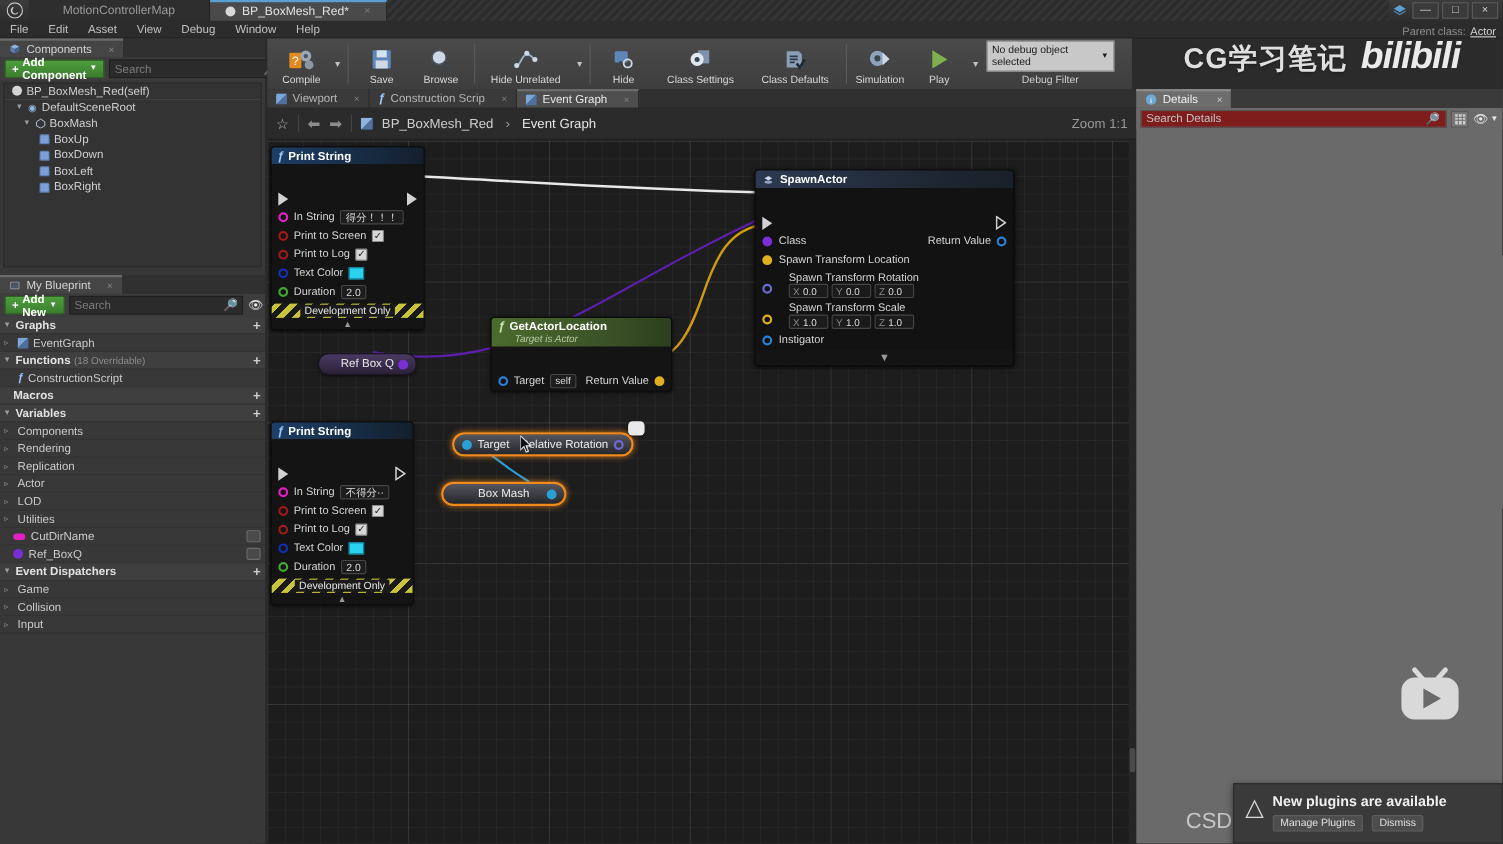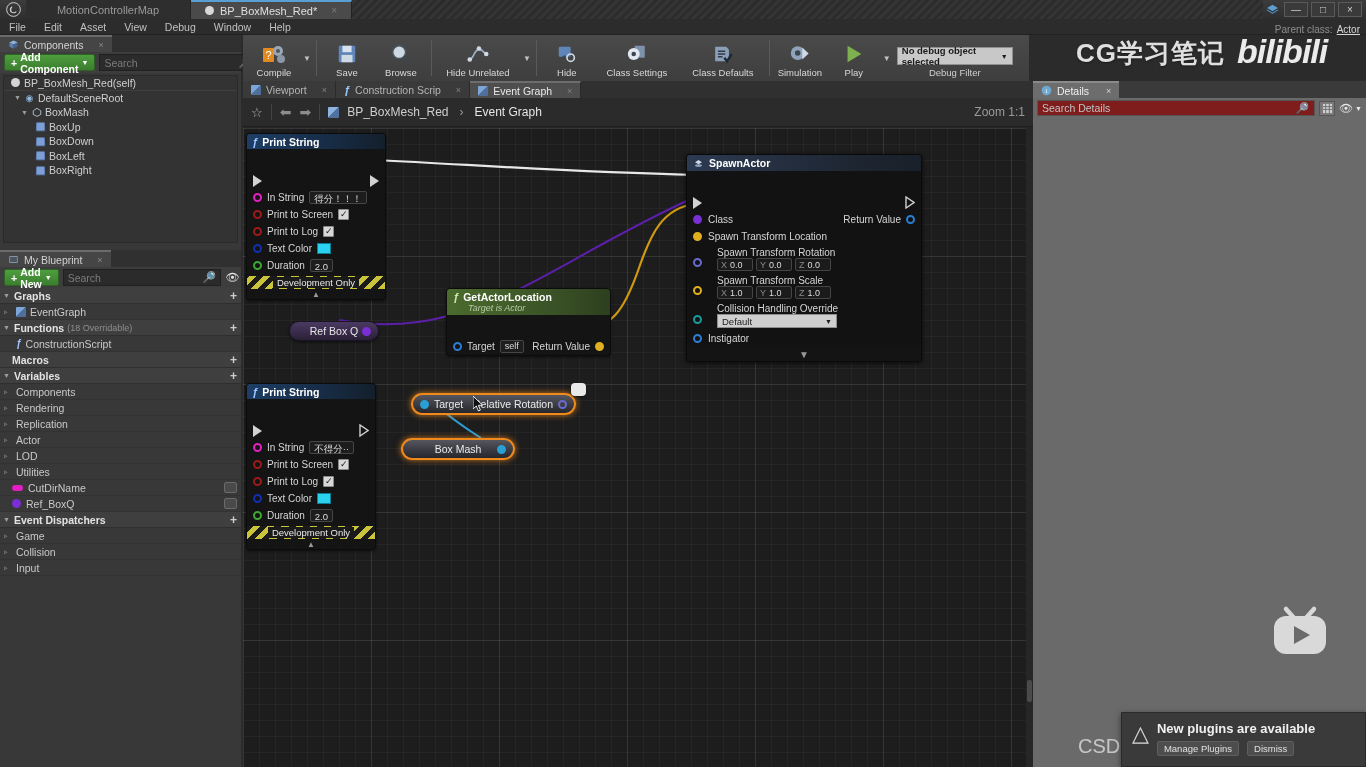--- a/index.html
+++ b/index.html
@@ -162,23 +162,23 @@
   }
   .tb-item.wide { width: 86px; }
   .tb-icon { height: 26px; display: flex; align-items: center; justify-content: center; font-size: 20px; }
   .tb-sep { width: 1px; background: #5a5a5a; margin: 5px 3px; }
   .tb-caret { display:flex; align-items:center; color:#c0c0c0; font-size:8px; padding:0 2px;}
   .debug-filter {
     display: flex; flex-direction: column; align-items: center; justify-content: flex-end;
     padding-bottom: 3px; margin-left: 4px;
   }
   .debug-combo {
-    width: 116px; height: 18px; background: #c8c8c8; color: #1a1a1a;
+    width: 116px; height: 28px; background: #c8c8c8; color: #1a1a1a;
     border: 1px solid #909090; font-size: 9.5px; display: flex;
-    align-items: center; justify-content: space-between; padding: 0 4px; margin-bottom: 2px; font-weight: bold;
+    align-items: center; justify-content: space-between; padding: 0 4px; margin-bottom: 2px;
   }
   .debug-lbl { font-size: 9.5px; color: #d0d0d0; }
 
   
   .graph-tabs {
     position: absolute; left: 243px; top: 81px; width: 1120px; height: 17px;
     background: #303030; display: flex; align-items: flex-end;
   }
   .gtab {
     height: 17px; display: flex; align-items: center; gap: 5px; padding: 0 8px;
@@ -930,30 +930,20 @@
               <span class="vecfield">
                   <span class="ax">Y</span>
                   <span>1.0</span>
                 </span>
               <span class="vecfield">
                   <span class="ax">Z</span>
                   <span>1.0</span>
                 </span>
             </div>
           </div>
-          <div style="position:relative">
-            <span class="pin hollow" style="color:#1a9a9a;position:absolute;left:6px;top:12px"></span>
-            <div class="lbl-above">Collision Handling Override</div>
-            <div class="combo-row">
-              <span class="combo">
-                <span>Default</span>
-                <span style="font-size:7px">▼</span>
-              </span>
-            </div>
-          </div>
           <div class="pin-row" style="gap:6px">
             <span class="pin hollow" style="color:#2a7fd4"></span>
             <span>Instigator</span>
           </div>
           <div class="collapse" style="height:14px;font-size:10px">▼</div>
         </div>
       </div>
 
       <div class="node node-fn" style="left:3px; top:255px; width:130px;">
         <div class="node-title title-blue">

